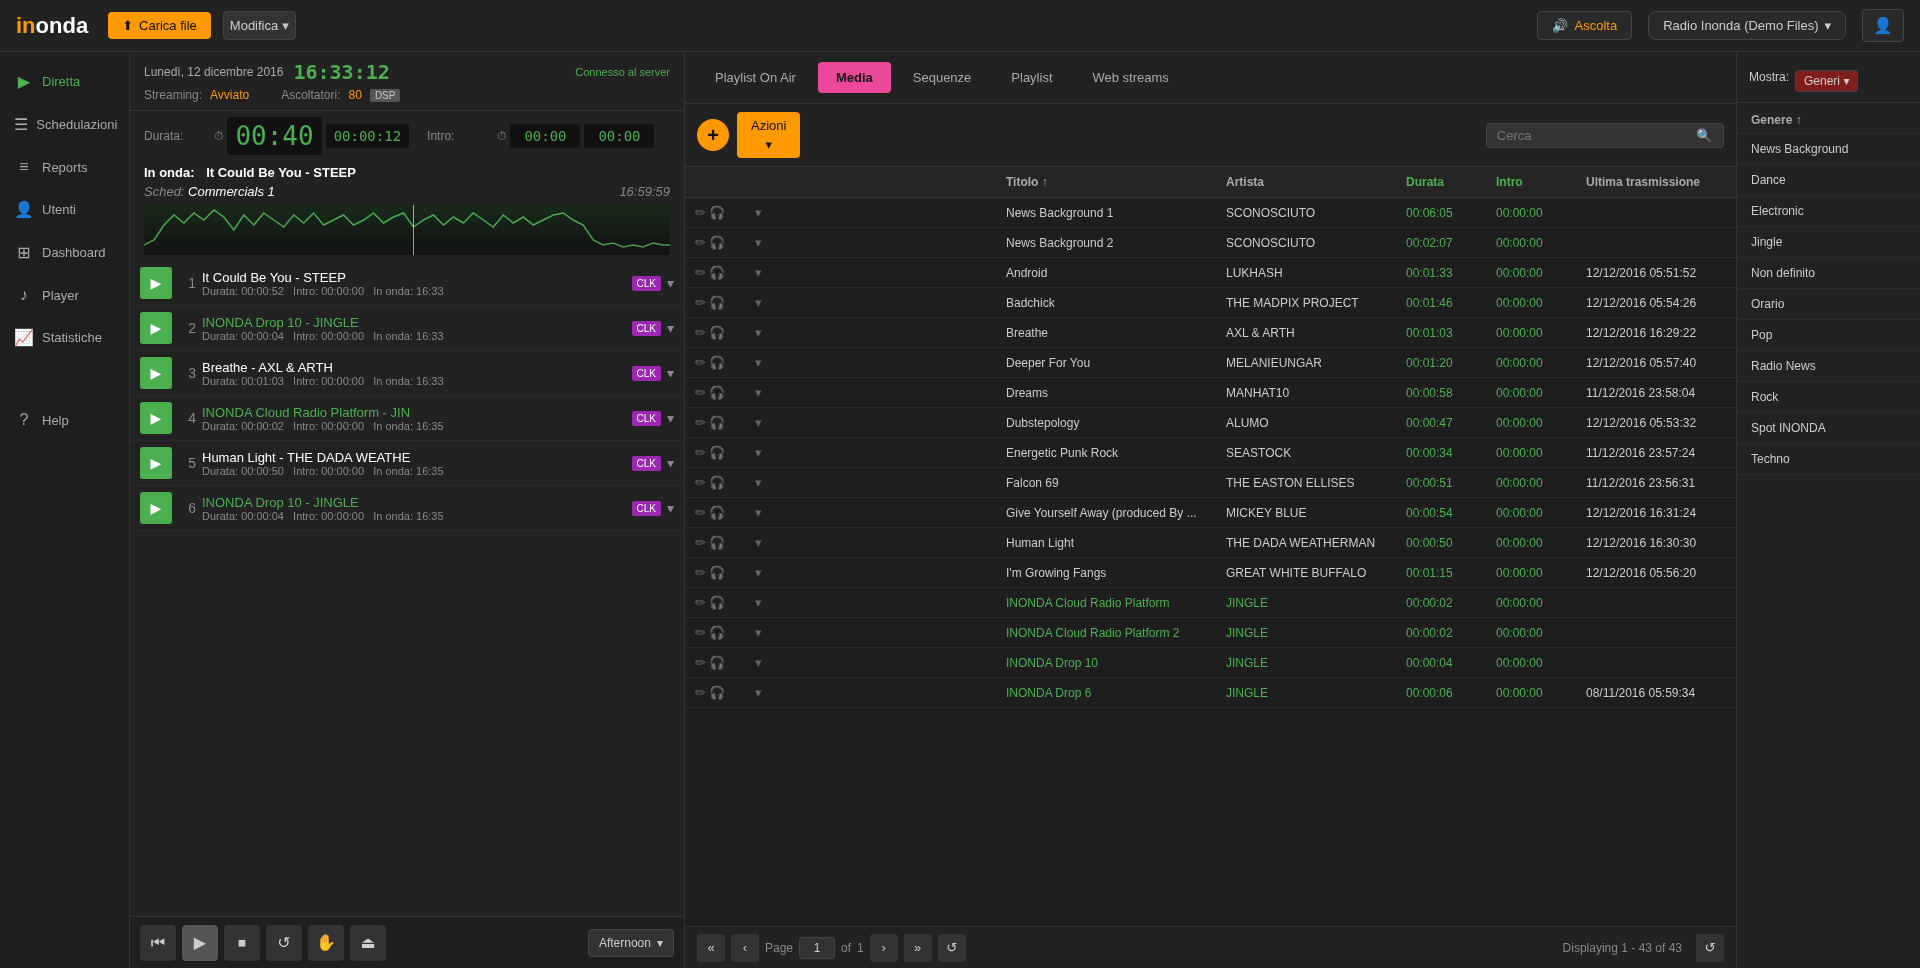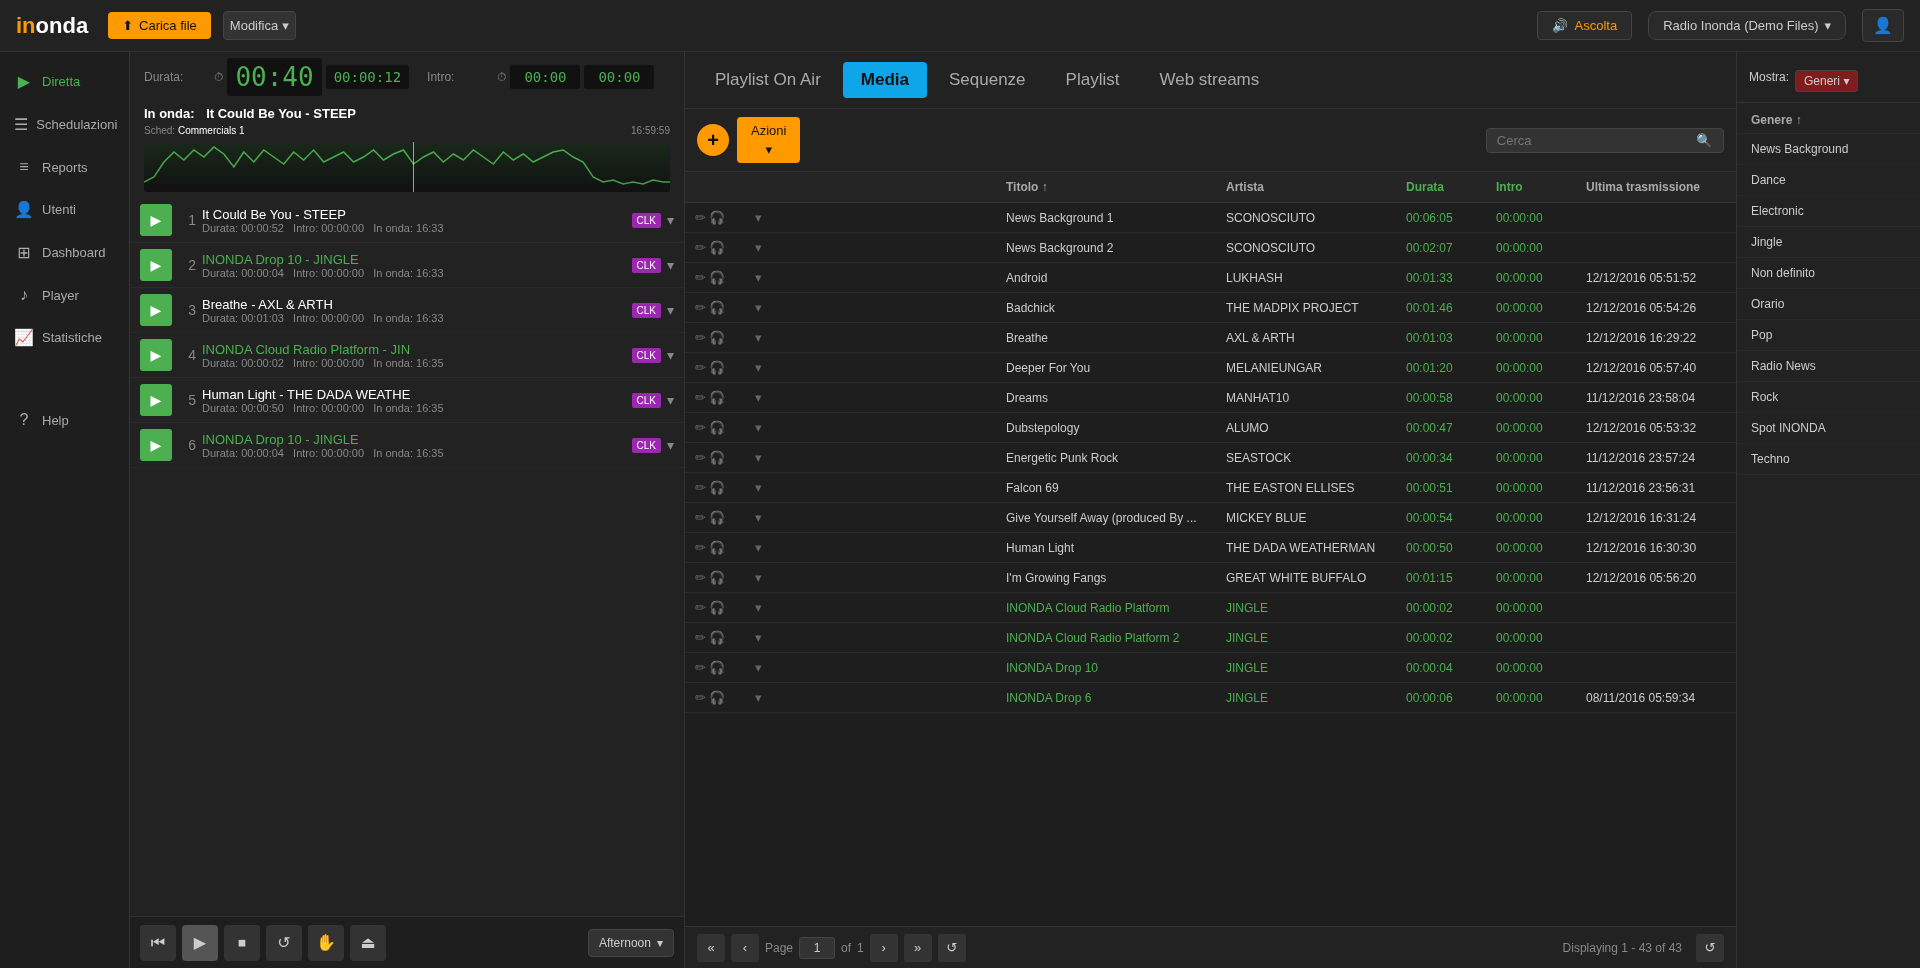--- a/index.html
+++ b/index.html
@@ -37,21 +37,21 @@
     .lp-avviato { color: #f90; font-size: 12px; }
     .lp-listeners { color: #f90; font-size: 12px; }
     .dsp-badge { background: #555; color: #ccc; font-size: 10px; padding: 1px 5px; border-radius: 2px; }
     .lp-durata-row { display: flex; align-items: center; gap: 10px; padding: 6px 14px; }
     .lp-dur-label { color: #888; font-size: 12px; width: 60px; }
     .time-display { background: #111; color: #4caf50; font-family: monospace; font-size: 18px; padding: 4px 8px; border-radius: 3px; min-width: 90px; text-align: center; }
     .time-display.large { font-size: 26px; color: #4caf50; }
     .time-display.small { font-size: 14px; color: #4caf50; min-width: 70px; }
     .lp-inonda { padding: 4px 14px 2px; color: #ccc; font-size: 13px; }
     .lp-inonda span { color: #fff; font-weight: bold; }
-    .lp-sched { display: flex; justify-content: space-between; padding: 2px 14px 6px; color: #888; font-size: 10px; }
+    .lp-sched { display: flex; justify-content: space-between; padding: 2px 14px 6px; color: #888; font-size: 13px; font-style: italic; }
     .waveform { height: 50px; background: #111; margin: 0 14px 6px; border-radius: 3px; overflow: hidden; position: relative; }
 
     
     .playlist-scroll { flex: 1; overflow-y: auto; }
     .pl-item { display: flex; align-items: center; gap: 6px; padding: 6px 10px; border-bottom: 1px solid #2a2a2a; }
     .pl-play-btn { width: 32px; height: 32px; background: #4caf50; border: none; border-radius: 3px; cursor: pointer; display: flex; align-items: center; justify-content: center; flex-shrink: 0; }
     .pl-num { color: #888; width: 18px; text-align: right; font-size: 14px; flex-shrink: 0; }
     .pl-info { flex: 1; min-width: 0; }
     .pl-title { color: #fff; font-size: 13px; white-space: nowrap; overflow: hidden; text-overflow: ellipsis; }
     .pl-title.jingle { color: #4caf50; }
@@ -61,22 +61,22 @@
 
     
     .transport { height: 52px; background: #1e1e1e; border-top: 1px solid #333; display: flex; align-items: center; padding: 0 10px; gap: 6px; }
     .tr-btn { background: #333; color: #ccc; border: none; width: 36px; height: 36px; border-radius: 4px; cursor: pointer; font-size: 16px; display: flex; align-items: center; justify-content: center; }
     .tr-btn.play-main { background: #555; }
     .dropdown-sel { background: #333; color: #ccc; border: 1px solid #444; padding: 6px 10px; border-radius: 4px; cursor: pointer; font-size: 12px; display: flex; align-items: center; gap: 6px; margin-left: auto; }
 
     
     .main-content { flex: 1; background: #1e1e1e; display: flex; flex-direction: column; }
     .tabs-row { display: flex; background: #222; border-bottom: 1px solid #333; padding: 10px 12px; gap: 4px; }
-    .tab { padding: 8px 18px; border-radius: 4px; cursor: pointer; font-size: 17px; color: #aaa; }
-    .tab.active { background: #0ea5e9; color: #111; font-weight: bold; }
+    .tab { padding: 8px 18px; border-radius: 4px; cursor: pointer; font-size: 13px; color: #aaa; }
+    .tab.active { background: #ec4899; color: #111; font-weight: bold; }
 
     
     .media-toolbar { display: flex; align-items: center; padding: 8px 12px; background: #222; border-bottom: 1px solid #333; gap: 8px; }
     .add-btn { background: #f90; color: #111; border: none; width: 32px; height: 32px; border-radius: 50%; cursor: pointer; font-size: 20px; font-weight: bold; display: flex; align-items: center; justify-content: center; }
     .azioni-btn { background: #f90; color: #111; border: none; padding: 6px 14px; border-radius: 4px; cursor: pointer; font-size: 13px; display: flex; align-items: center; gap: 4px; flex-direction: column; }
     .search-box { margin-left: auto; display: flex; align-items: center; background: #333; border: 1px solid #444; border-radius: 4px; padding: 4px 10px; }
     .search-box input { background: transparent; border: none; color: #ccc; font-size: 13px; outline: none; width: 200px; }
     .search-icon { color: #888; }
 
     
@@ -174,20 +174,34 @@
       <span class="si-icon">📈</span>
       <span>Statistiche</span>
     </div>
     <div style="margin-top: 40px;" class="sidebar-item">
       <span class="si-icon">?</span>
       <span>Help</span>
     </div>
   </div>
 
   <div class="left-panel">
+    <div class="lp-top">
+      <div class="lp-row">
+        <span class="lp-date">Lunedì, 12 dicembre 2016</span>
+        <span class="lp-time">16:33:12</span>
+        <span class="lp-connected">Connesso al server</span>
+      </div>
+      <div class="lp-streaming-row">
+        <span class="lp-label">Streaming:</span>
+        <span class="lp-avviato">Avviato</span>
+        <span style="margin-left: 24px;" class="lp-label">Ascoltatori:</span>
+        <span class="lp-listeners">80</span>
+        <span class="dsp-badge">DSP</span>
+      </div>
+    </div>
     <div class="lp-durata-row">
       <span class="lp-dur-label">Durata:</span>
       <div style="display:flex;align-items:center;gap:4px;">
         <span style="color:#888;font-size:12px;">⏱</span>
         <span class="time-display large">00:40</span>
         <span class="time-display small">00:00:12</span>
       </div>
       <span class="lp-dur-label" style="margin-left:8px;">Intro:</span>
       <div style="display:flex;align-items:center;gap:4px;">
         <span style="color:#888;font-size:12px;">⏱</span>

